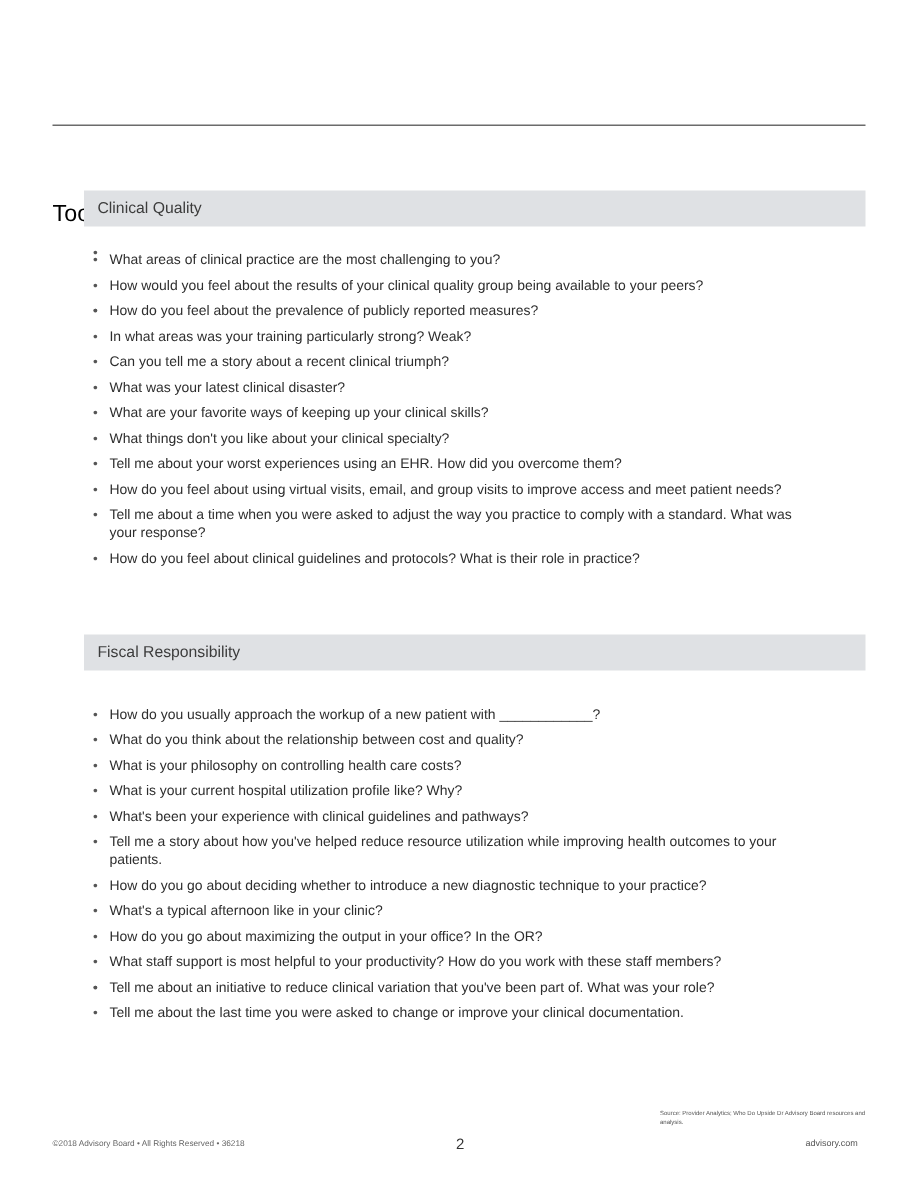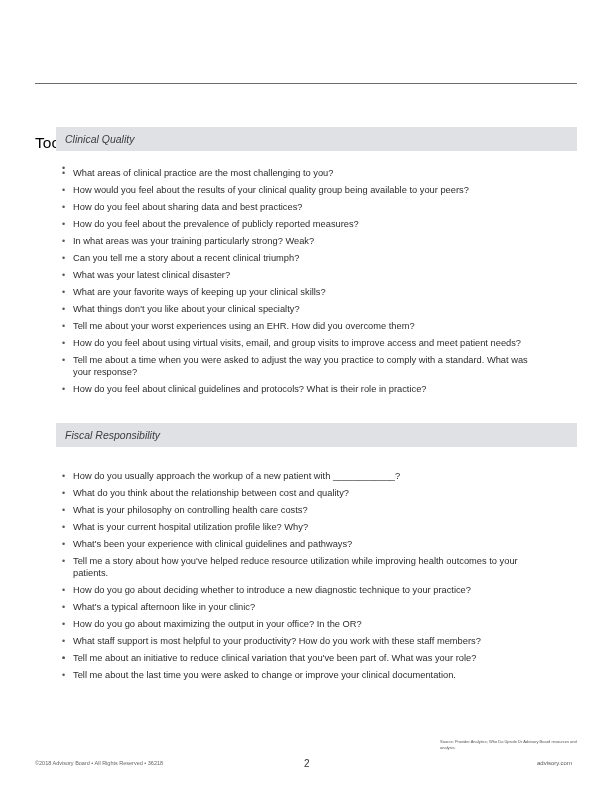--- a/index.html
+++ b/index.html
@@ -14,21 +14,20 @@
     }
     .doc-title {
       position: absolute; left: 35px; top: 90px;
       font-size: 15.5px; font-weight: 300; color: #000000; letter-spacing: 0.1px;
       white-space: nowrap;
       margin-top: 44px;
     }
     .section-bar {
       position: absolute; left: 56px; width: 521px; height: 24px;
       background: #dfe1e4;
-      font-style: italic;
     }
     .section-bar span {
       position: absolute; left: 9px; top: 6px;
       font-size: 10.5px; color: #3c3c3c; white-space: nowrap;
     }
     .q-list {
       position: absolute; left: 62px; width: 470px; margin: 0; padding: 0; list-style: none;
     }
     .q-item {
       position: relative; padding-left: 11px;
@@ -57,21 +56,21 @@
 <div class="top-rule"></div>
 <div class="doc-title">Tool 1: Behavioral-Based Interview (BBI) Guide for Physicians</div>
 
 <div class="section-bar" style="top:127px;">
   <span>Clinical Quality</span>
 </div>
 <ul class="q-list" id="list0" style="top:162px;">
     <li class="q-item"><span class="bullet">•</span></li>
     <li class="q-item"><span class="bullet">•</span><span>What areas of clinical practice are the most challenging to you?</span></li>
     <li class="q-item"><span class="bullet">•</span><span>How would you feel about the results of your clinical quality group being available to your peers?</span></li>
-    <li class="q-item"><span class="bullet">•</span><span>How do you feel about sharing data and best practices?</span></li>
+    <li class="q-item"><span class="bullet">•</span></li>
     <li class="q-item"><span class="bullet">•</span><span>How do you feel about the prevalence of publicly reported measures?</span></li>
     <li class="q-item"><span class="bullet">•</span><span>In what areas was your training particularly strong? Weak?</span></li>
     <li class="q-item"><span class="bullet">•</span><span>Can you tell me a story about a recent clinical triumph?</span></li>
     <li class="q-item"><span class="bullet">•</span><span>What was your latest clinical disaster?</span></li>
     <li class="q-item"><span class="bullet">•</span><span>What are your favorite ways of keeping up your clinical skills?</span></li>
     <li class="q-item"><span class="bullet">•</span><span>What things don't you like about your clinical specialty?</span></li>
     <li class="q-item"><span class="bullet">•</span><span>Tell me about your worst experiences using an EHR. How did you overcome them?</span></li>
     <li class="q-item"><span class="bullet">•</span><span>How do you feel about using virtual visits, email, and group visits to improve access and meet patient needs?</span></li>
     <li class="q-item"><span class="bullet">•</span><span>Tell me about a time when you were asked to adjust the way you practice to comply with a standard. What was your response?</span></li>
     <li class="q-item"><span class="bullet">•</span><span>How do you feel about clinical guidelines and protocols? What is their role in practice?</span></li>

